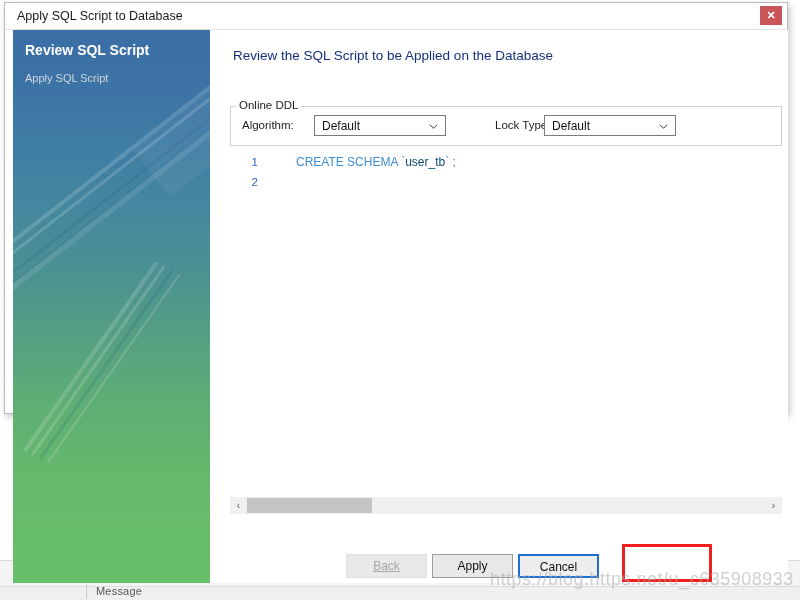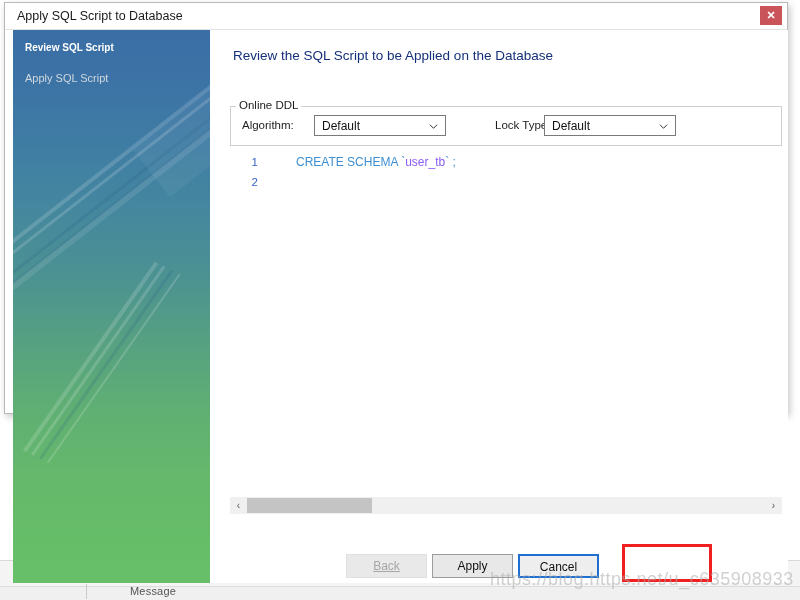--- a/index.html
+++ b/index.html
@@ -33,21 +33,20 @@
     background: #f0f0f0;
     border-top: 1px solid #dcdcdc;
   }
   #bg-message-label {
     position: absolute;
     left: 96px; top: 585px;
     font-size: 11px;
     color: #555;
     letter-spacing: .2px;
     white-space: nowrap;
-    margin-left: 34px;
   }
   #bg-message-divider {
     position: absolute;
     left: 86px; top: 584px;
     width: 1px; height: 15px;
     background: #c9c9c9;
   }
 
   
   #dialog {
@@ -116,21 +115,21 @@
     pointer-events: none;
   }
   .streak-dark {
     background: rgba(40,80,130,.16);
   }
 
   
   #sidebar-item-review {
     position: absolute;
     left: 12px; top: 12px;
-    font-size: 10px;
+    font-size: 14px;
     font-weight: bold;
     color: #ffffff;
     white-space: nowrap;
     cursor: default;
   }
   #sidebar-item-apply {
     position: absolute;
     left: 12px; top: 42px;
     font-size: 11px;
     color: #cfd8dd;
@@ -231,21 +230,21 @@
     text-align: right;
     color: #3a62c4;
     font-size: 11.5px;
   }
   .sql-code {
     position: absolute;
     left: 66px; top: 0;
     color: #111;
   }
   .tok-kw   { color: #3d8fd1; }
-  .tok-ident{ color: #8b5cf6; }
+  .tok-ident{ color: #0c4a6e; }
   .tok-tick { color: #3d8fd1; }
   .tok-punc { color: #3d8fd1; }
 
   
   #hscrollbar {
     position: absolute;
     left: 20px; top: 467px;
     width: 552px; height: 17px;
     background: #f0f0f0;
     box-sizing: border-box;

